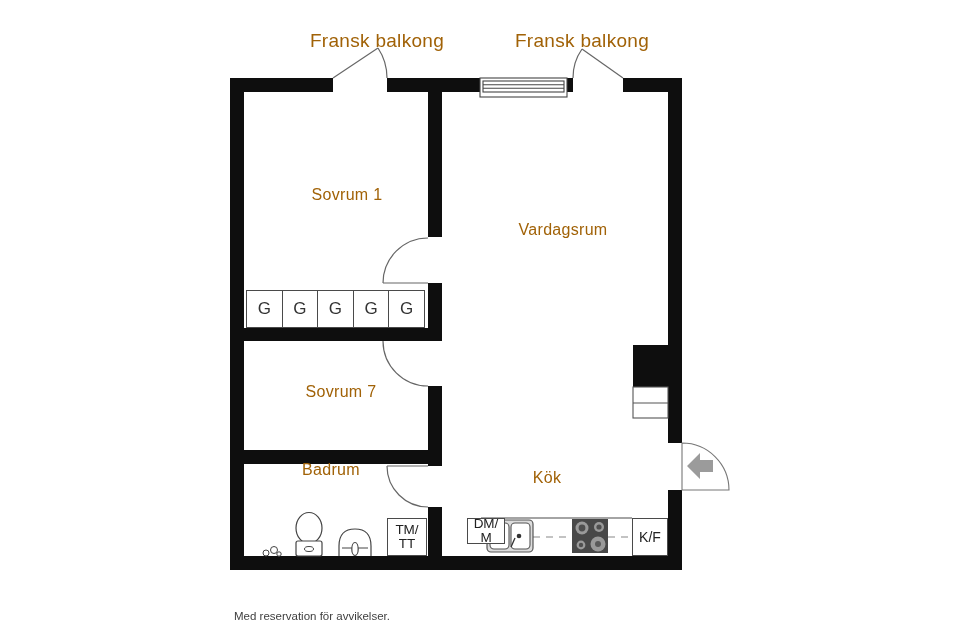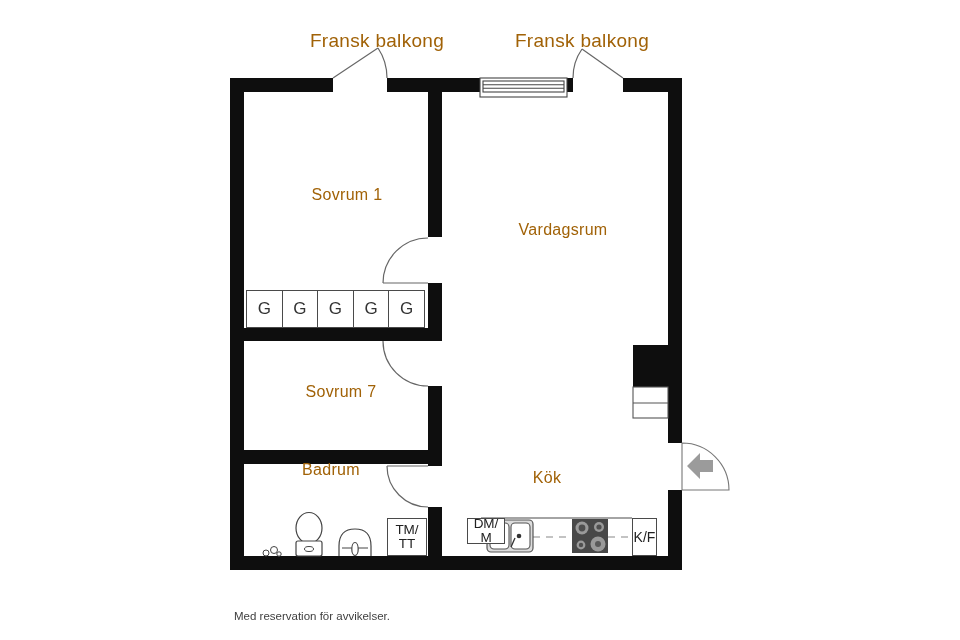--- a/index.html
+++ b/index.html
@@ -156,18 +156,18 @@
   </div>
 
   <div class="appbox" style="left:387px;top:518px;width:40px;height:38px;">
     <div>TM/</div>
     <div>TT</div>
   </div>
   <div class="appbox" style="left:467px;top:518px;width:38px;height:26px;">
     <div>DM/</div>
     <div>M</div>
   </div>
-  <div class="appbox kf" style="left:632px;top:518px;width:25px;height:38px;">
+  <div class="appbox kf" style="left:632px;top:518px;width:36px;height:38px;">
     <div>K/F</div>
   </div>
 
   <div class="disclaimer">Med reservation för avvikelser.</div>
 </div>
 
 </body></html>

